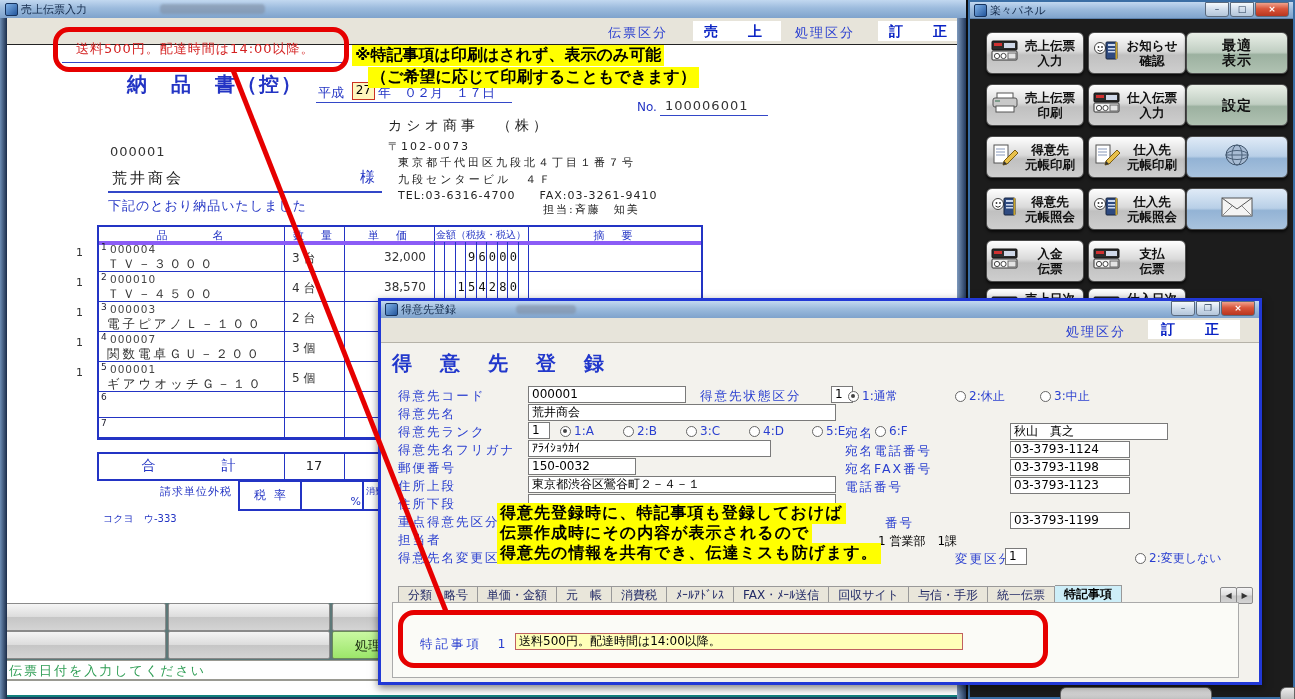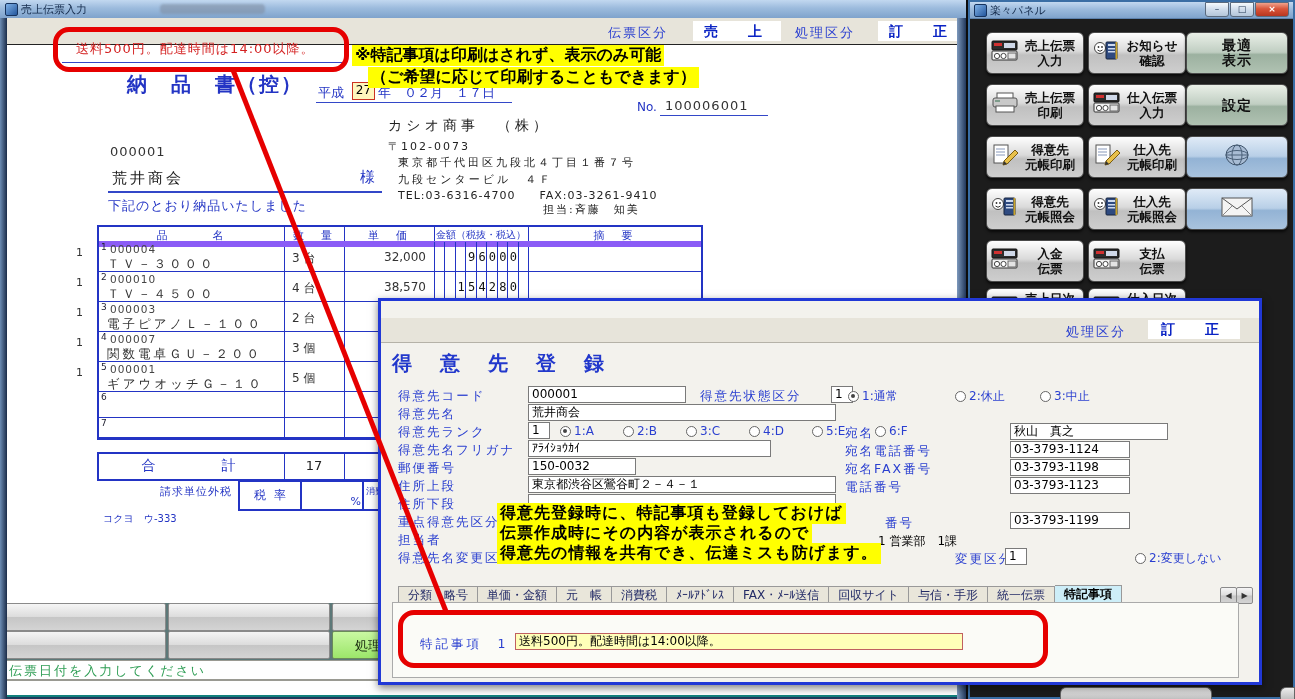--- a/index.html
+++ b/index.html
@@ -97,21 +97,21 @@
         <span class="a" style="top: 66px; left: 0px; font-size: 11px; color: rgb(51, 51, 51);">1</span>
         <span class="a" style="top: 96px; left: 0px; font-size: 11px; color: rgb(51, 51, 51);">1</span>
         <span class="a" style="top: 126px; left: 0px; font-size: 11px; color: rgb(51, 51, 51);">1</span>
       </div>
 
     <div class="a tablebox" id="inv-table" style="left:97px;top:225px;width:602px;height:211px;">
       <div class="vl" style="left:185px;"></div>
       <div class="vl" style="left:245px;"></div>
       <div class="vl" style="left:335px;"></div>
       <div class="vl" style="left:429px;"></div>
-      <div class="a" style="left:0;top:0;width:602px;height:14px;border-bottom:6px solid #8b5cf6;">
+      <div class="a" style="left:0;top:0;width:602px;height:14px;border-bottom:4px solid #8b5cf6;">
         <span class="hcell" style="left:0;width:185px;">品　　　名</span>
         <span class="hcell" style="left:185px;width:60px;">数　量</span>
         <span class="hcell" style="left:245px;width:90px;">単　価</span>
         <span class="hcell" style="left:335px;width:94px;letter-spacing:0;font-size:10px;">金額（税抜・税込）</span>
         <span class="hcell" style="left:429px;width:173px;">摘　要</span>
       </div>
       <div class="a" id="inv-rows" style="left:0;top:15px;width:602px;">
           <div class="inv-row" style="top: 0px; height: 29px;">
             <span class="a" style="left:2px;top:0;font-size:9px;color:#223;">1</span>
             <span class="a" style="left:11px;top:1px;font-size:10.5px;color:#444;letter-spacing:1px;">000004</span>
@@ -452,20 +452,28 @@
               <rect x="17" y="13" width="8" height="6" fill="#e4e4e4" stroke="#666"></rect>
             </svg></span>
           <span class="plabel" style="top: 2px; transform: none;">仕入日次</span>
         </div>
       </div>
     <div class="a" style="left:92px;top:687px;width:150px;height:12px;border:1px solid #666;border-bottom:none;border-radius:6px 6px 0 0;background:linear-gradient(#ececec,#bdbdbd);"></div>
     <div class="a" style="left:312px;top:687px;width:13px;height:12px;border:1px solid #666;border-bottom:none;border-radius:6px 0 0 0;background:linear-gradient(#ececec,#bdbdbd);"></div>
   </div>
 
   <div class="a" id="dlg" style="left: 378px; top: 298px; width: 884px; height: 387px; background: rgb(243, 242, 237); box-shadow: rgb(33, 56, 214) 0px 0px 0px 3px inset, rgba(0, 0, 0, 0.5) 0px 3px 8px; z-index: 20;">
+    <div class="a titlebar" style="left:3px;top:3px;width:878px;height:17px;">
+      <div class="a appicon" style="left:4px;top:2px;"></div>
+      <span class="a titletext" style="left:20px;top:1px;">得意先登録</span>
+      <div class="a smudge" style="left:135px;top:4px;width:60px;height:9px;"></div>
+      <span class="a" style="right:4px;top:0;">
+        <span class="winbtn">–</span><span class="winbtn">❐</span><span class="winbtn close">×</span>
+      </span>
+    </div>
     <div class="a toolstrip" style="left:3px;top:20px;width:878px;height:24px;">
       <span class="a flabel" style="left:685px;top:5px;font-size:13px;">処理区分</span>
       <div class="a valuebox" style="left:767px;top:2px;width:92px;height:19px;line-height:19px;">訂　正</div>
     </div>
     <div class="a" style="left:0;top:52px;width:884px;font-size:20px;font-weight:bold;color:#2238cc;letter-spacing:4px;padding-left:14px;">得　意　先　登　録</div>
 
     <span class="a flabel" style="left:20px;top:90px;">得意先コード</span>
     <div class="a input" style="left:150px;top:88px;width:150px;">000001</div>
     <span class="a flabel" style="left:322px;top:90px;">得意先状態区分</span>
     <div class="a input" style="left:453px;top:88px;width:14px;">1</div>

